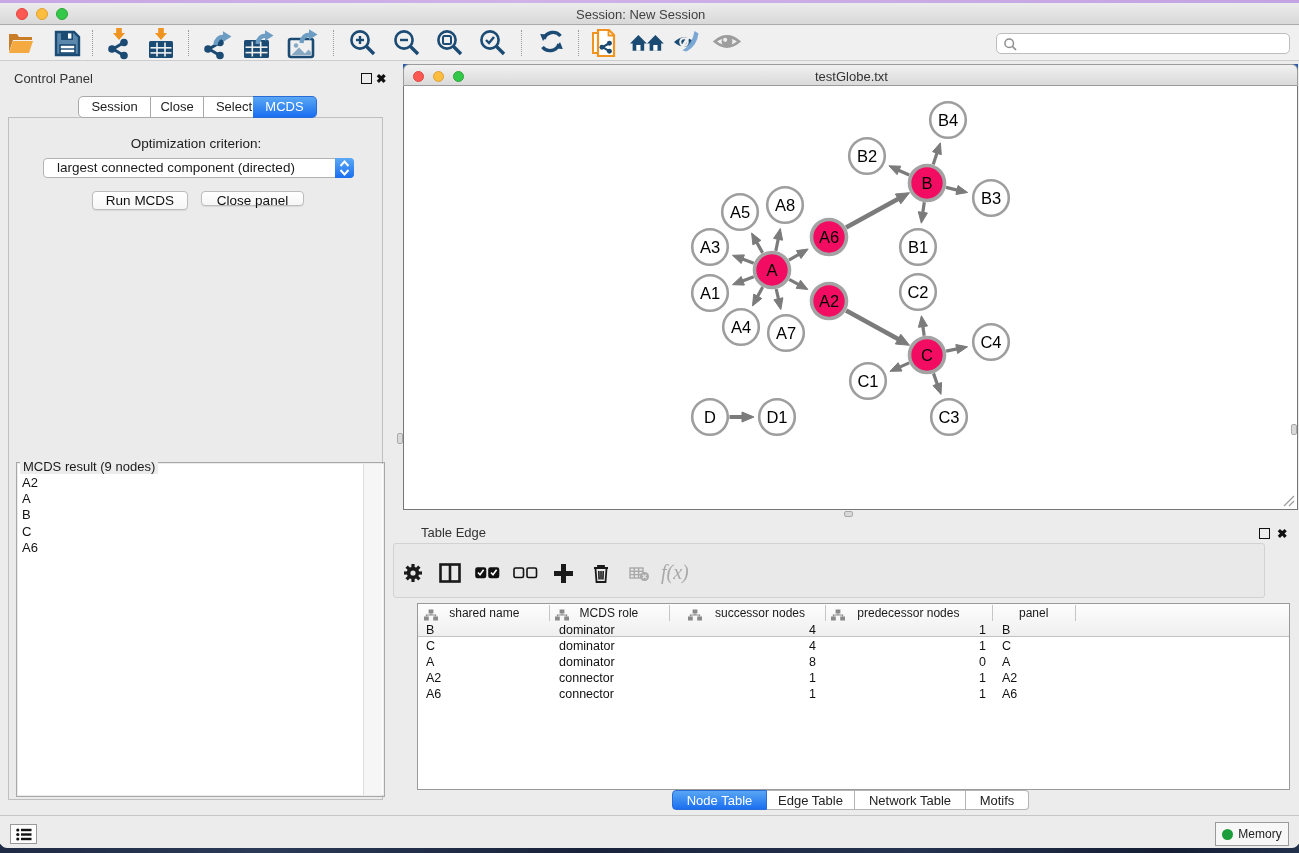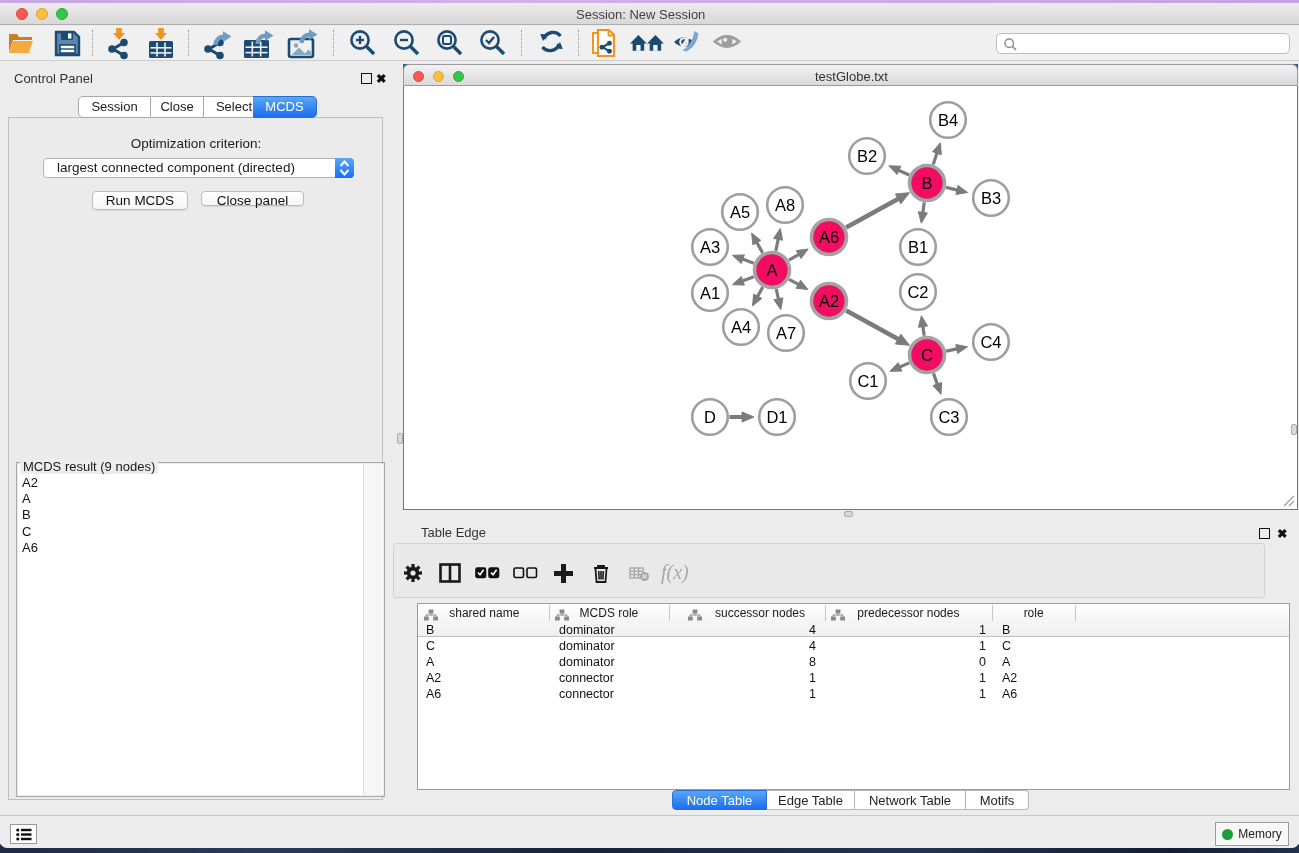--- a/index.html
+++ b/index.html
@@ -429,21 +429,21 @@
             <g fill="#8a8a8a">
               <rect x="4.6" y="0.5" width="4.8" height="4"></rect>
               <rect x="0" y="7.5" width="4.8" height="4"></rect>
               <rect x="9.2" y="7.5" width="4.8" height="4"></rect>
             </g>
             <g stroke="#8a8a8a" stroke-width="1.2" fill="none">
               <path d="M2.4 7.5 L2.4 6 L11.6 6 L11.6 7.5 M7 6 L7 4.5"></path>
             </g>
           </svg></span>predecessor nodes</div>
       <div class="hdiv" style="left:657.2px"></div>
-      <div class="hcell" style="left:574.1px;width:83.1px">role</div>
+      <div class="hcell" style="left:574.1px;width:83.1px">panel</div>
   </div>
 <div class="trow" style="left:8px;top:18.0px;width:120px">B</div>
     <div class="trow" style="left:141px;top:18.0px;width:106px">dominator</div>
     <div class="trow num" style="left:252px;top:18.0px;width:146px">4</div>
     <div class="trow num" style="left:408px;top:18.0px;width:160px">1</div>
     <div class="trow" style="left:584px;top:18.0px;width:80px">B</div>
     <div class="trow" style="left:8px;top:34.1px;width:120px">C</div>
     <div class="trow" style="left:141px;top:34.1px;width:106px">dominator</div>
     <div class="trow num" style="left:252px;top:34.1px;width:146px">4</div>
     <div class="trow num" style="left:408px;top:34.1px;width:160px">1</div>

